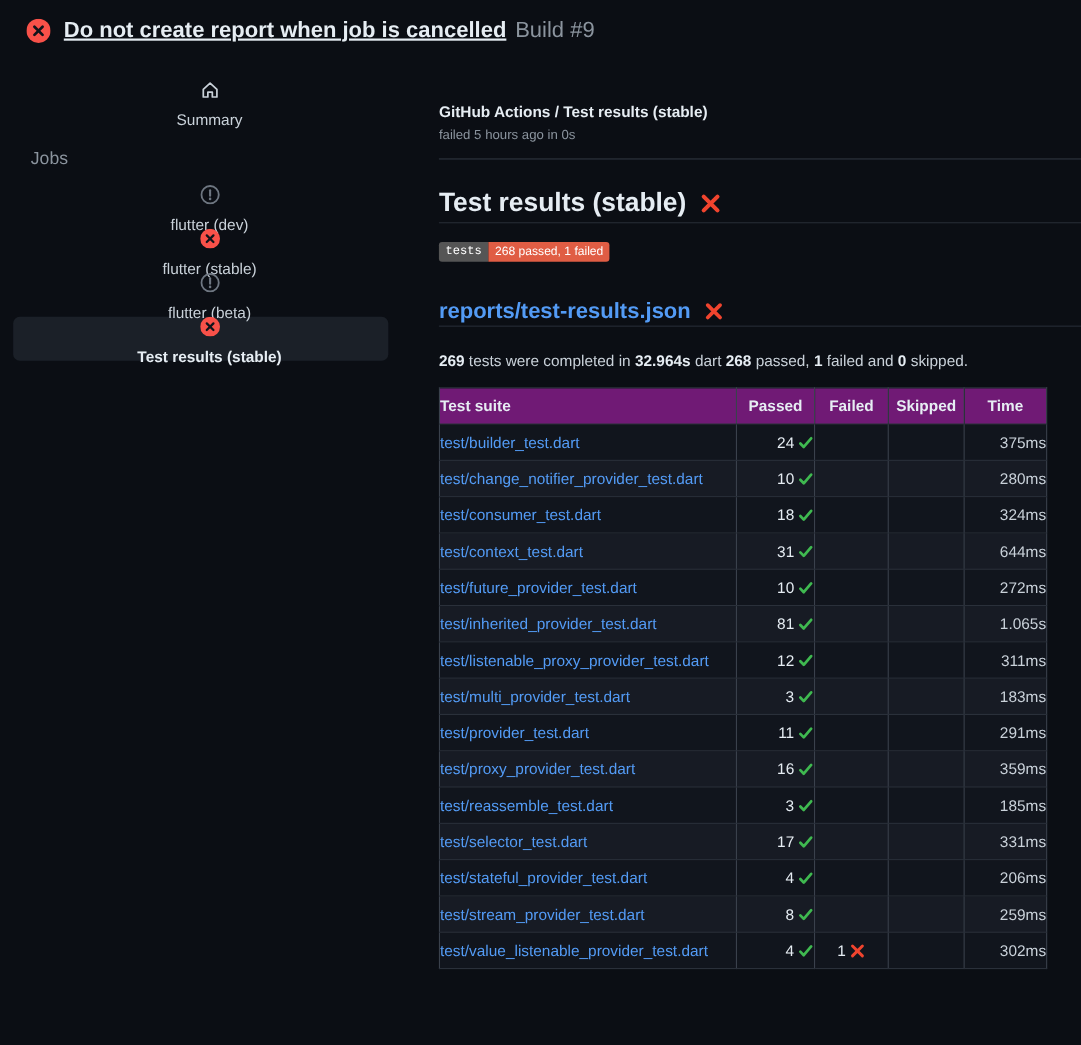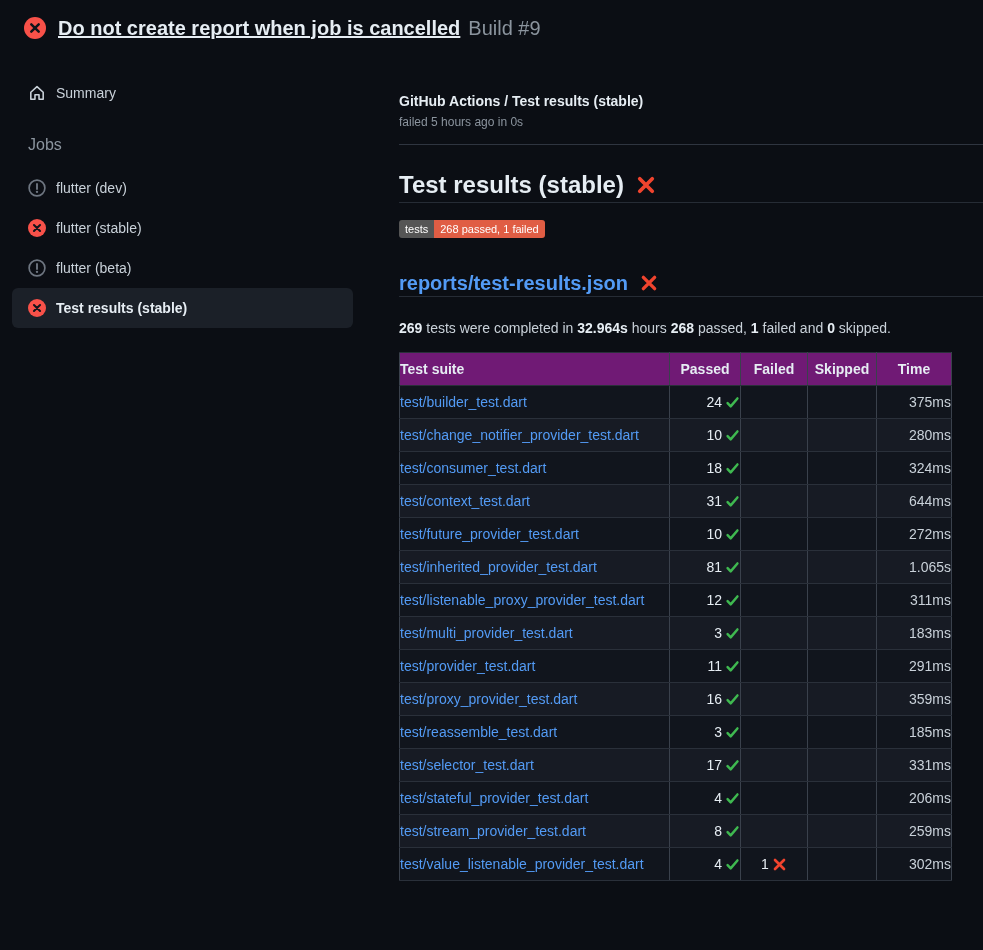--- a/index.html
+++ b/index.html
@@ -20,41 +20,42 @@
   .build-header .status-icon { width: 22px; height: 22px; flex: 0 0 22px; }
   .build-title { margin-left: 12px; font-size: 20px; font-weight: 700; color: #e6edf3; text-decoration: underline; }
   .build-number { margin-left: 8px; font-size: 20px; font-weight: 400; color: #8b949e; }
 
   
   .sidebar { position: absolute; top: 73px; left: 12px; width: 341px; }
   .side-item {
     height: 40px; display: flex; align-items: center; gap: 10px;
     padding-left: 16px; border-radius: 6px; font-size: 14px; color: #c9d1d9;
     cursor: pointer;
+    flex-direction: column;
   }
   .side-item .s-icon { width: 18px; height: 18px; flex: 0 0 18px; display: inline-flex; }
   .side-item.selected { background: #1b2028; font-weight: 700; color: #e6edf3; }
   .side-section-label { margin: 23px 0 14px 16px; font-size: 16px; color: #8b949e; }
 
   
   .main { position: absolute; left: 399px; top: 0; right: 0; }
   .breadcrumb { margin-top: 92px; font-size: 14px; font-weight: 700; color: #e6edf3; line-height: 18px; }
   .run-meta { margin-top: 4px; font-size: 12px; color: #8b949e; line-height: 16px; }
   .top-divider { margin-top: 14px; border-bottom: 1px solid #2f3540; }
 
   .section-title {
     margin-top: 25px; font-size: 24px; line-height: 30px; font-weight: 700;
     color: #e6edf3; display: flex; align-items: center; gap: 12px;
     padding-bottom: 2px; border-bottom: 1px solid #262c35;
   }
   .x-icon-lg { width: 20px; height: 20px; }
 
   .badge { margin-top: 17px; display: inline-flex; height: 18px; font-size: 11px;
     line-height: 18px; color: #ffffff; }
-  .badge-label { background: #555555; padding: 0 6px; border-radius: 3px 0 0 3px; }
+  .badge-label { background: #555555; padding: 0 6px; border-radius: 3px 0 0 3px; font-family: Liberation Mono, monospace; }
   .badge-value { background: #e05d44; padding: 0 6px; border-radius: 0 3px 3px 0; }
 
   .report-title {
     margin-top: 32px; font-size: 20px; line-height: 26px; font-weight: 700;
     display: flex; align-items: center; gap: 12px;
     padding-bottom: 0; border-bottom: 1px solid #262c35;
   }
   .report-title a { color: #539bf5; text-decoration: none; cursor: pointer; }
   .x-icon-md { width: 18px; height: 18px; }
 
@@ -167,21 +168,21 @@
     <span class="badge-value">268 passed, 1 failed</span>
   </div>
 
   <h2 class="report-title">
     <a>reports/test-results.json</a>
     <svg class="x-icon-md" viewBox="0 0 16 16">
         <path d="M3 3 L13 13 M13 3 L3 13" stroke="#f0442e" stroke-width="3" stroke-linecap="round" fill="none"></path>
       </svg>
   </h2>
 
-  <p class="summary-line" id="summary-line"><span class="b">269</span><span> tests were completed in </span><span class="b">32.964s</span><span> hours </span><span class="b">268</span><span> passed, </span><span class="b">1</span><span> failed and </span><span class="b">0</span><span> skipped.</span></p>
+  <p class="summary-line" id="summary-line"><span class="b">269</span><span> tests were completed in </span><span class="b">32.964s</span><span> dart </span><span class="b">268</span><span> passed, </span><span class="b">1</span><span> failed and </span><span class="b">0</span><span> skipped.</span></p>
 
   <table class="results">
     <colgroup>
       <col style="width:270px">
         <col style="width:71px">
         <col style="width:67px">
         <col style="width:69px">
         <col style="width:75px">
     </colgroup>
     <thead>

